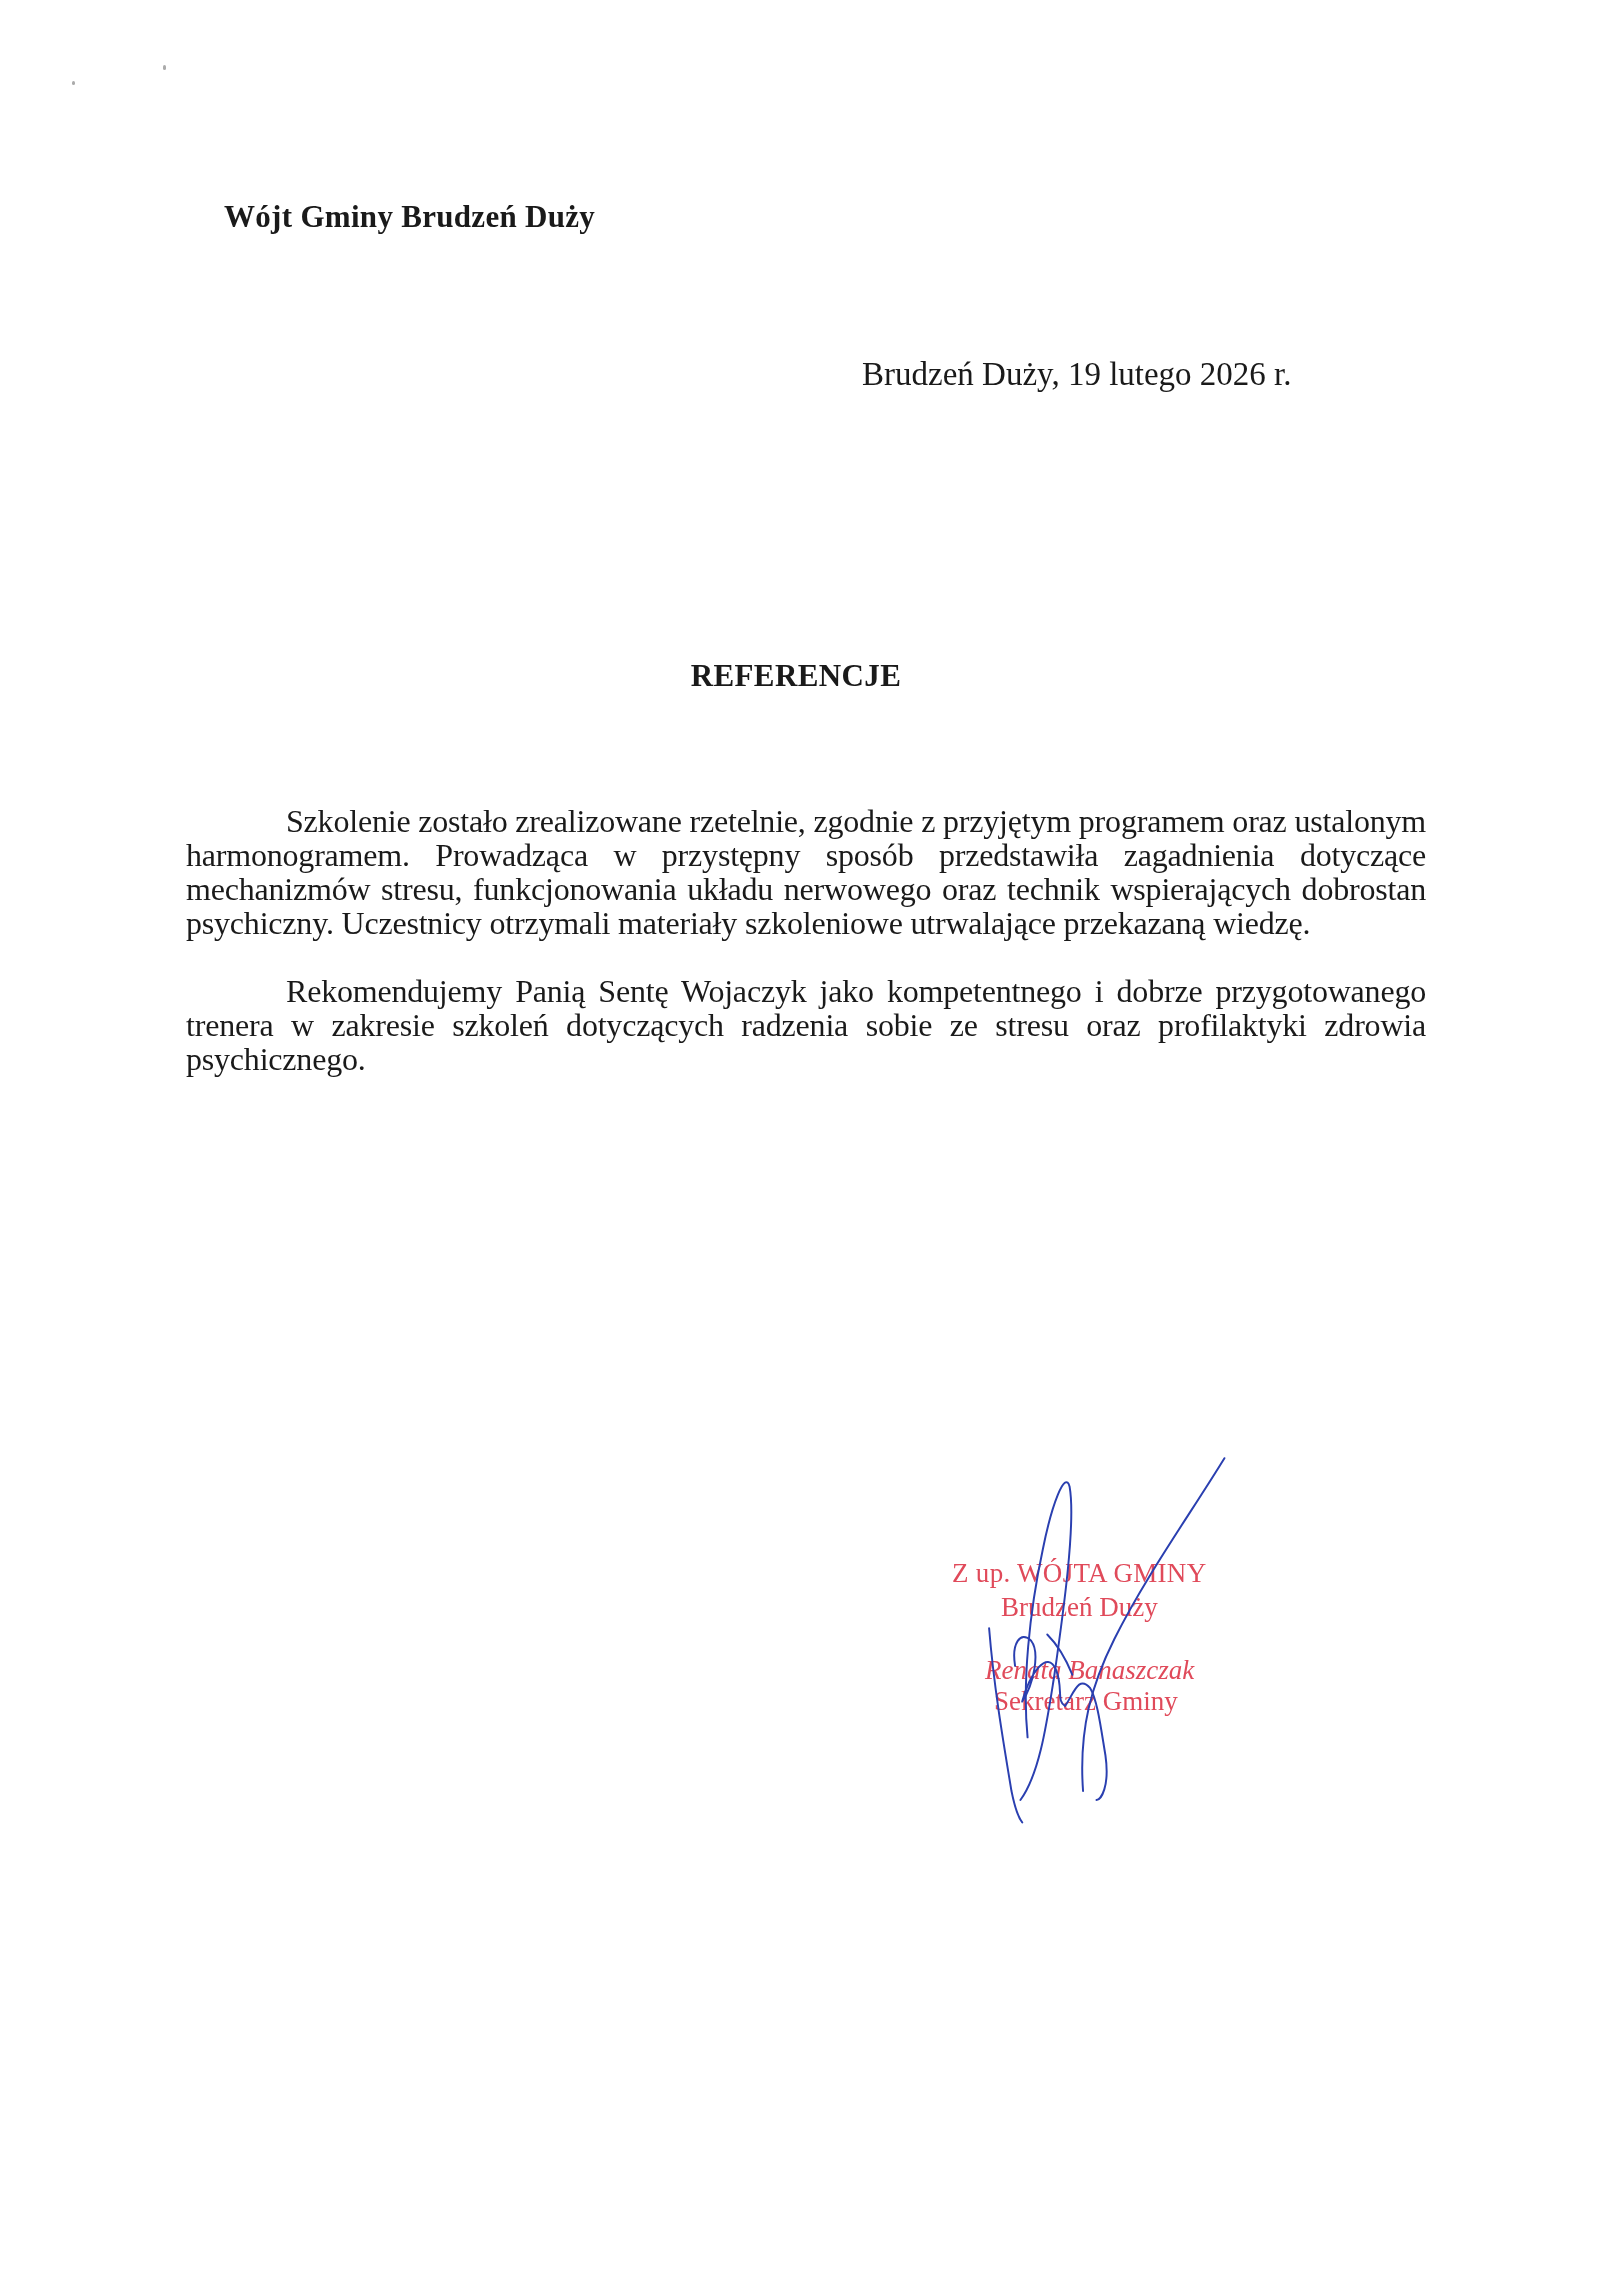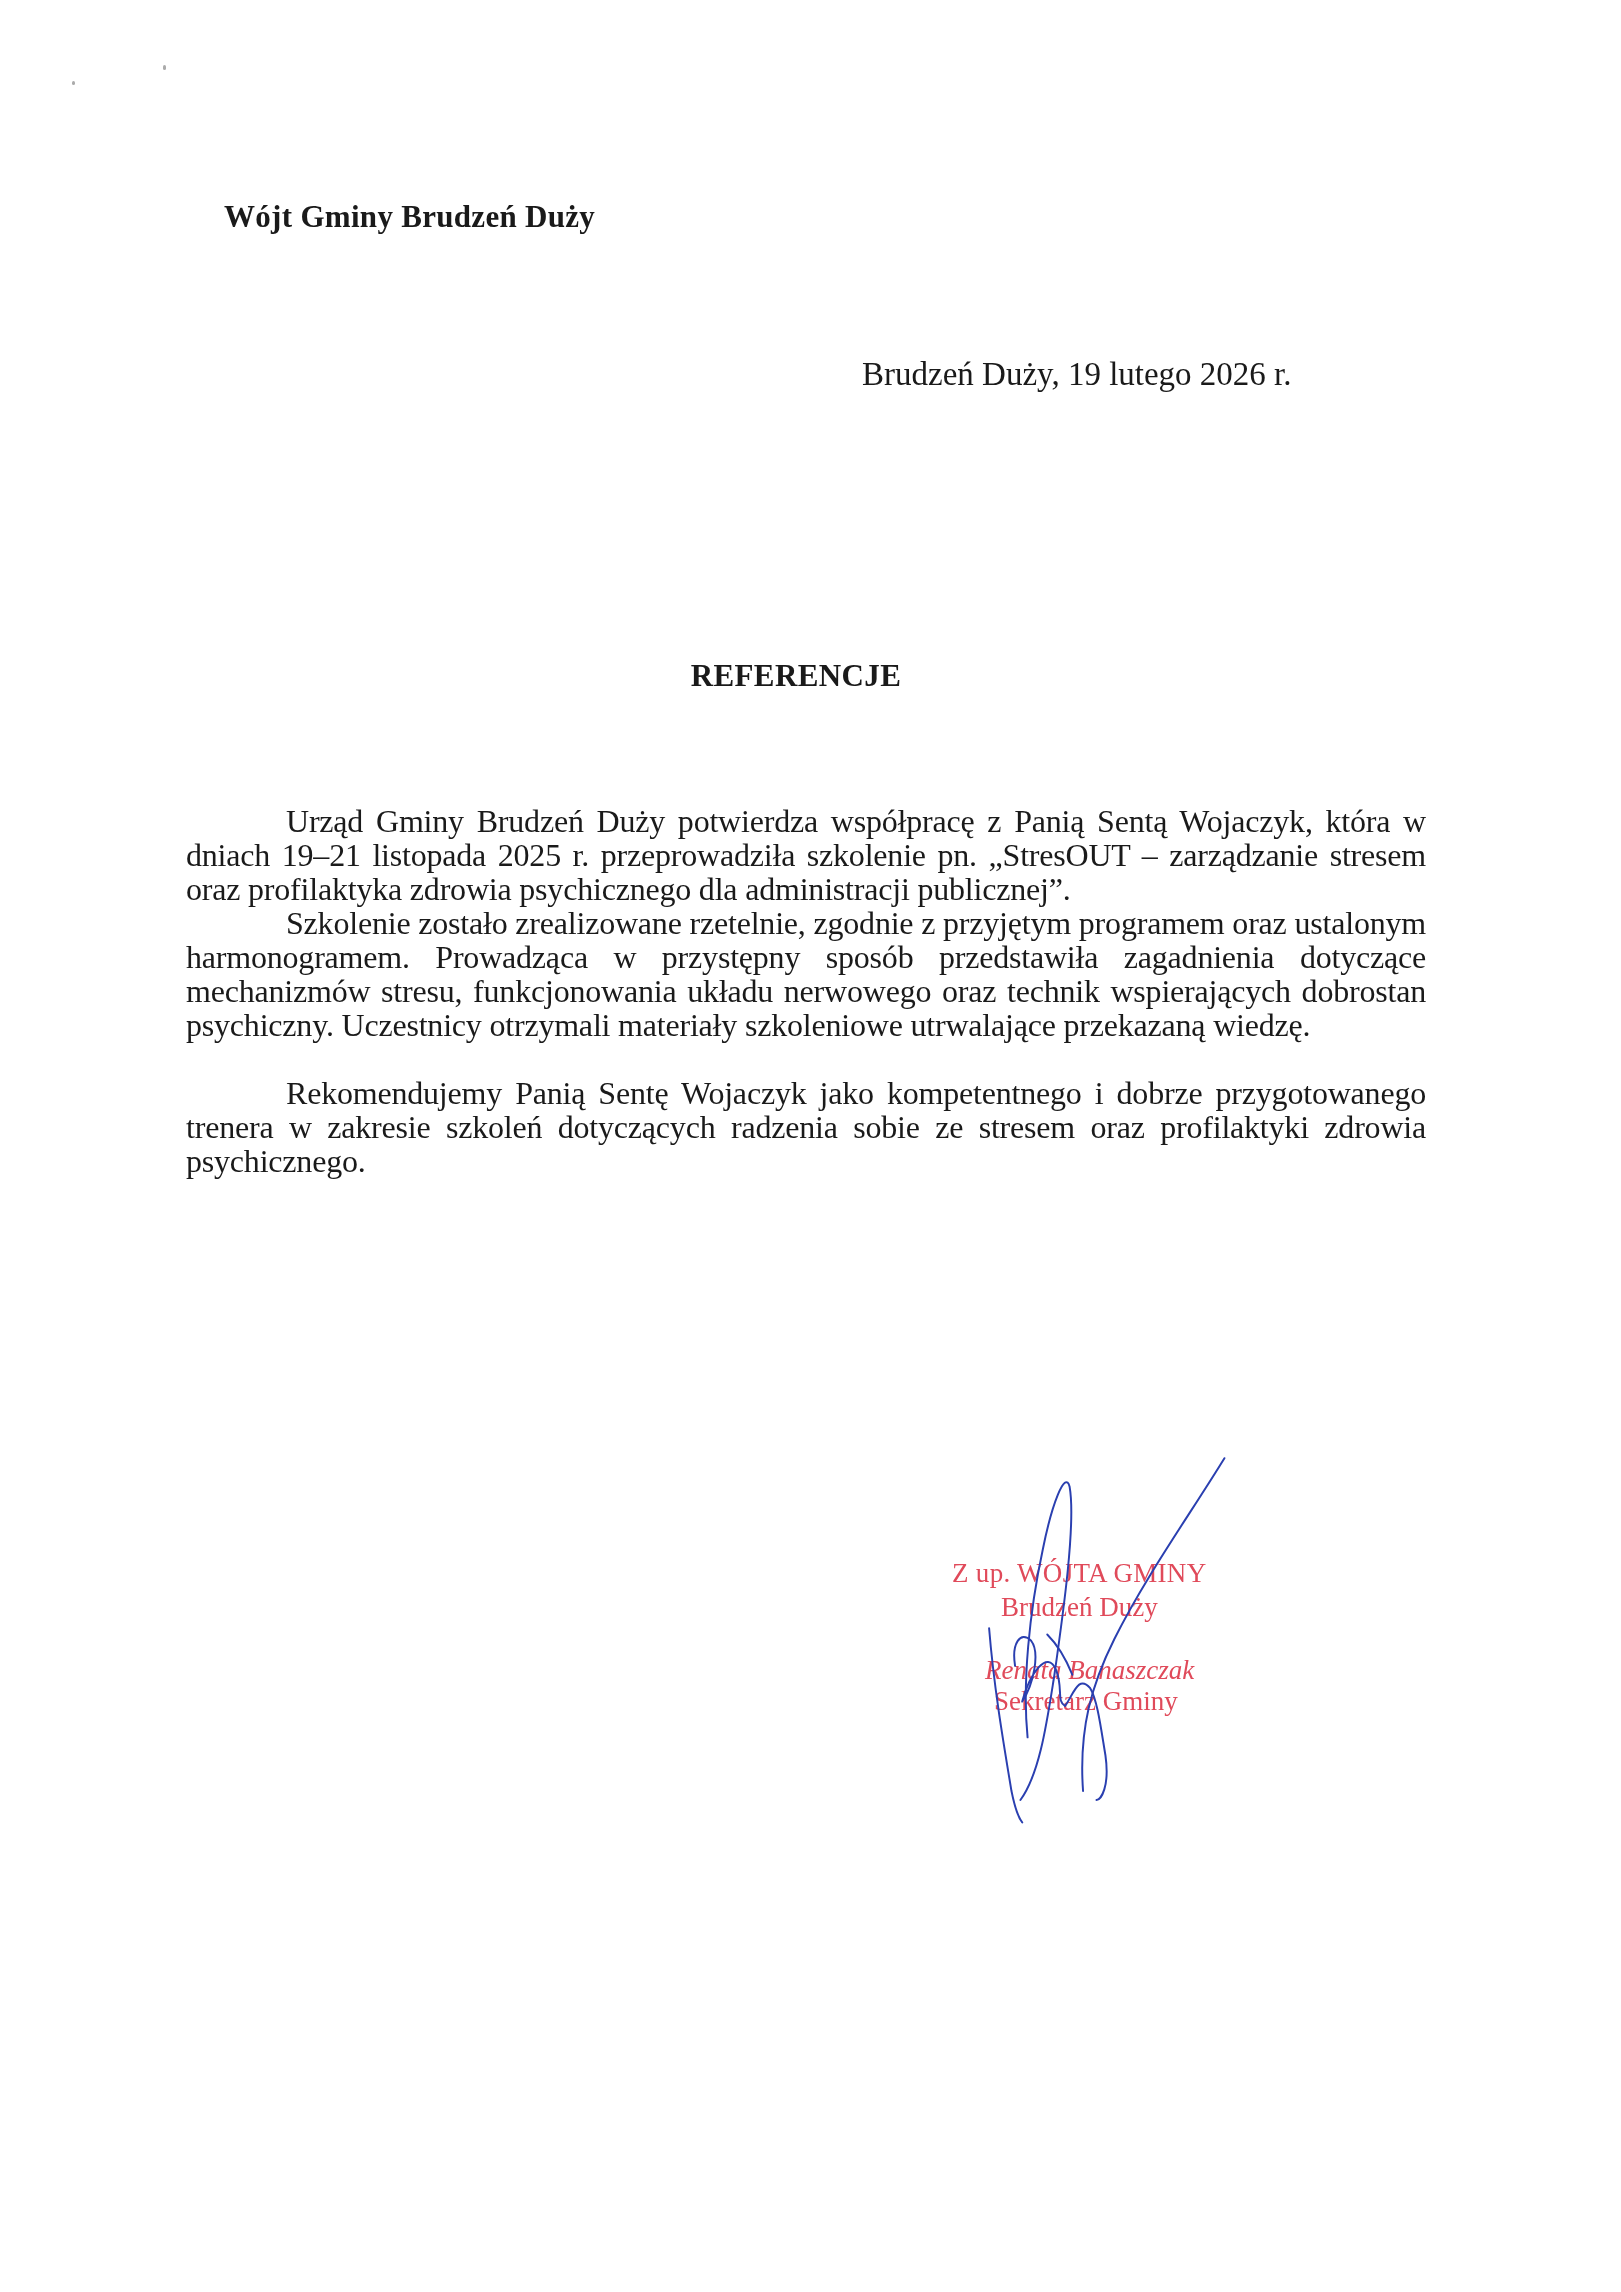--- a/index.html
+++ b/index.html
@@ -104,23 +104,22 @@
 <div class="speck" style="left:72px; top:81px; height:3.6px;"></div>
 <div class="speck" style="left:163px; top:65px;"></div>
 
 <div class="sender">Wójt Gminy Brudzeń Duży</div>
 
 <div class="date">Brudzeń Duży, 19 lutego 2026 r.</div>
 
 <div class="title">REFERENCJE</div>
 
 <div class="body-text">
-  <p>Urząd Gminy Brudzeń Duży potwierdza współpracę z Panią Sentą Wojaczyk, która w dniach 19–21 listopada 2025 r. przeprowadziła szkolenie pn. „StresOUT – zarządzanie stresem oraz profilaktyka zdrowia psychicznego dla administracji publicznej”.</p>
   <p>Szkolenie zostało zrealizowane rzetelnie, zgodnie z przyjętym programem oraz ustalonym harmonogramem. Prowadząca w przystępny sposób przedstawiła zagadnienia dotyczące mechanizmów stresu, funkcjonowania układu nerwowego oraz technik wspierających dobrostan psychiczny. Uczestnicy otrzymali materiały szkoleniowe utrwalające przekazaną wiedzę.</p>
-  <p class="gap">Rekomendujemy Panią Sentę Wojaczyk jako kompetentnego i dobrze przygotowanego trenera w zakresie szkoleń dotyczących radzenia sobie ze stresem oraz profilaktyki zdrowia psychicznego.</p>
+  <p class="gap">Rekomendujemy Panią Sentę Wojaczyk jako kompetentnego i dobrze przygotowanego trenera w zakresie szkoleń dotyczących radzenia sobie ze stresu oraz profilaktyki zdrowia psychicznego.</p>
 </div>
 
 <div class="stamp-area">
   <div class="stamp">
     <div class="l1">Z up. WÓJTA GMINY</div>
     <div class="l2">Brudzeń Duży</div>
     <div class="l3">Renata Banaszczak</div>
     <div class="l4">Sekretarz Gminy</div>
   </div>
   <svg class="signature" viewBox="0 0 380 440" xmlns="http://www.w3.org/2000/svg">

